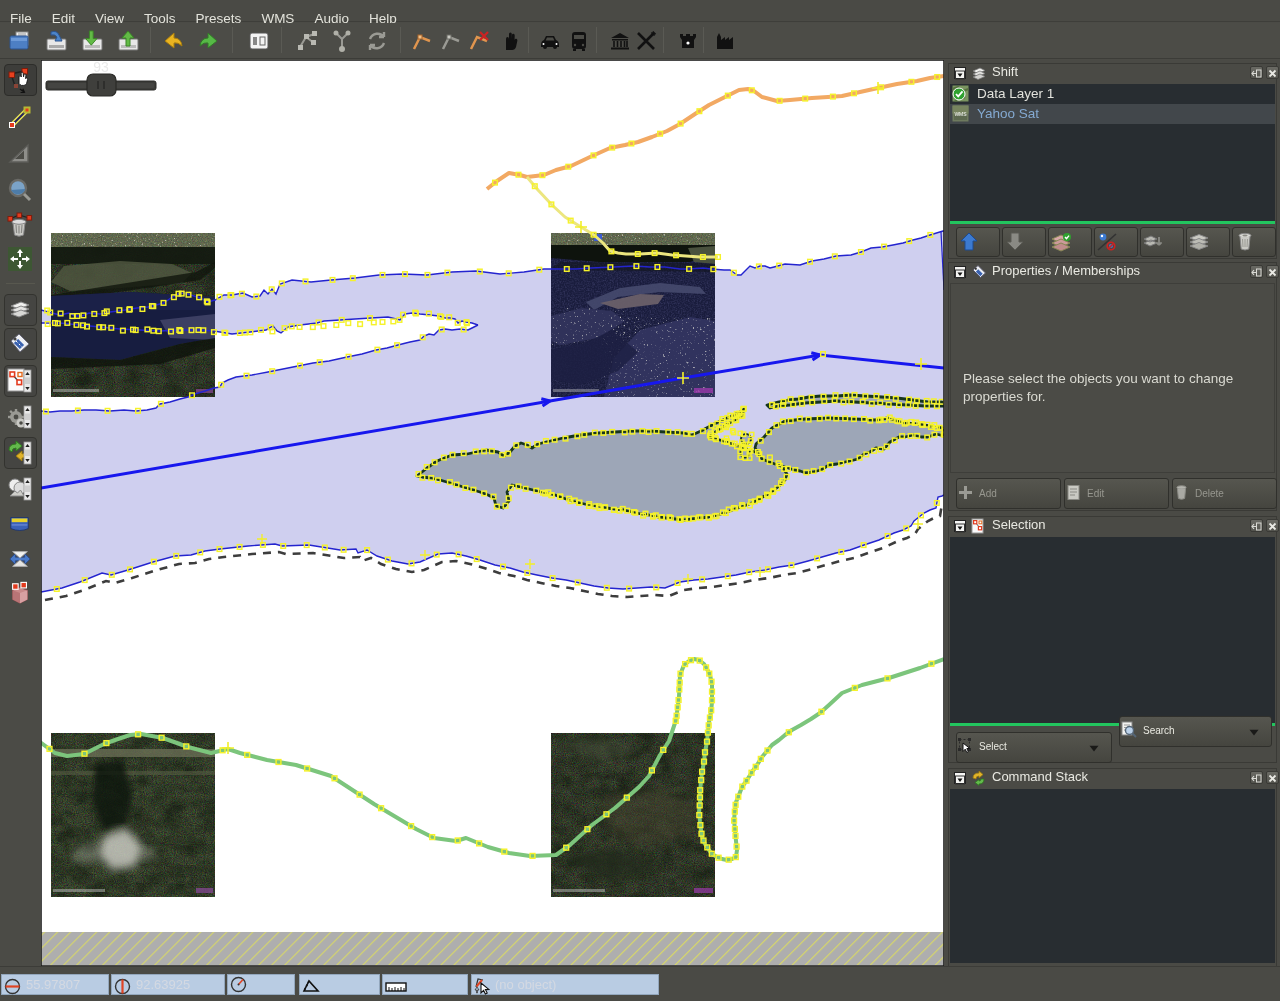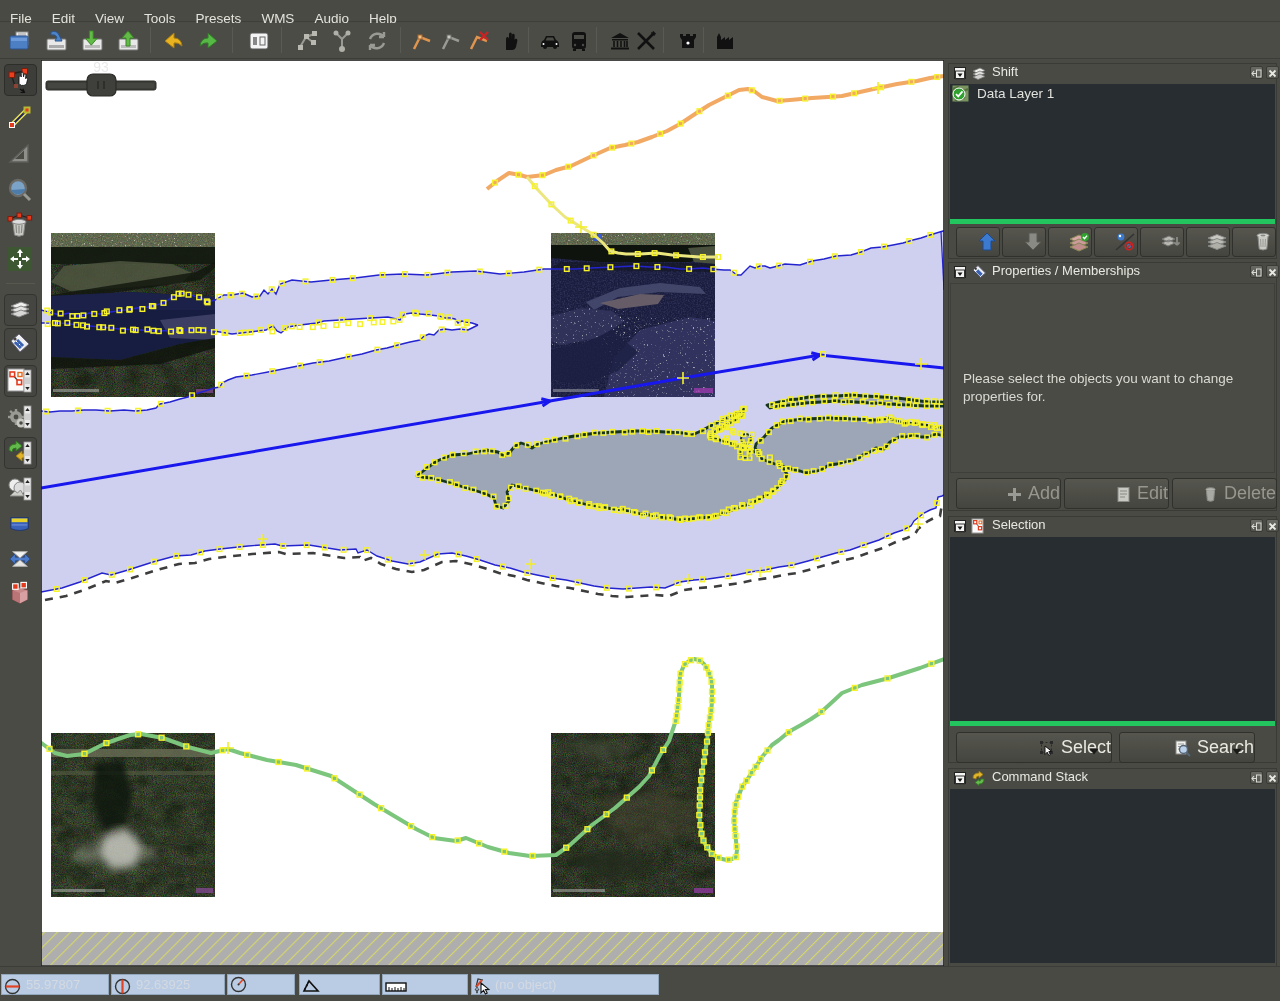--- a/index.html
+++ b/index.html
@@ -12,23 +12,23 @@
 #leftbar{position:absolute;left:0;top:60px;width:41px;height:906px;background:#4b4b46}
 #dock{position:absolute;left:944px;top:60px;width:336px;height:906px;background:#4a4a45}
 #statusbar{position:absolute;left:0;top:966px;width:1280px;height:50px;background:#4a4a45;
  border-top:1px solid #3c3c38}
 .sbox{position:absolute;top:7px;height:21px;background:#b9cce3;border:1px solid #93a7bd;
  color:#d4d9e2;font-size:13px;line-height:19px}
 .sbox svg{vertical-align:-4px;margin-left:2px}
 .panel{position:absolute;left:4px;width:329px;border:1px solid #3a3a36;background:#4a4a45}
 .ptitle{position:relative;height:17px;font-size:13px;color:#e9e9e2;line-height:16px}
 .ptitle .txt{position:absolute;left:43px;top:0}
-.plist{position:absolute;left:1px;right:1px;background:#282d31;border-bottom:5px solid #22c55e}
+.plist{position:absolute;left:1px;right:1px;background:#282d31;border-bottom:3px solid #22c55e}
 .btn{position:absolute;height:31px;border-radius:3px;border:1px solid #30302c;
- background:linear-gradient(#56564f,#45453f);color:#e9e9e1;font-size:18px;text-align:right}
+ background:linear-gradient(#56564f,#45453f);color:#e9e9e1;font-size:10px;text-align:left}
 .btn7{height:30px}
 .dis{color:#97978f}
 .tbtn{position:absolute;top:2px;width:13px;height:13px;border-radius:2px;
  background:linear-gradient(#6a6a64,#54544e);border:1px solid #3a3a36}
 </style></head>
 <body>
 <div id="menubar"><span><u>F</u>ile</span><span><u>E</u>dit</span><span><u>V</u>iew</span><span><u>T</u>ools</span><span><u>P</u>resets</span><span><u>W</u>MS</span><span><u>A</u>udio</span><span><u>H</u>elp</span></div>
 <div id="toolbar">
     <div style="position:absolute;left:8px;top:6px"><svg width="24" height="24" viewBox="0 0 24 24">
         <rect x="8" y="3" width="12" height="13" fill="#f2f2f2" stroke="#888"></rect>
@@ -968,20 +968,29 @@
       <div class="plist" style="top:20px;height:140px">
         <div style="position:relative;height:20px;padding-top:1px">
           <span style="position:absolute;left:2px;top:1px"><svg width="17" height="17" viewBox="0 0 17 17">
               <rect x="0.5" y="0.5" width="16" height="16" fill="#7a9460"></rect>
               <path d="M0.5 4 L6 2 L11 6 L16.5 4 M3 16.5 L8 10 L13 13" stroke="#55703f" stroke-width="2" fill="none"></path>
               <circle cx="7" cy="9" r="6" fill="#2fa12f" stroke="#fff" stroke-width="1"></circle>
               <path d="M4 9 l2.2 2.4 L10.5 6.4" stroke="#fff" stroke-width="1.8" fill="none"></path>
             </svg></span>
           <span style="position:absolute;left:27px;top:2px;color:#e2e2dc;font-size:13.5px">Data Layer 1</span>
         </div>
+        <div style="position:relative;height:20px;background:#42474b;padding-top:1px">
+          <span style="position:absolute;left:2px;top:1px"><svg width="17" height="17" viewBox="0 0 17 17">
+              <rect x="0.5" y="0.5" width="16" height="16" fill="#6e7a5e"></rect>
+              <rect x="0.5" y="0.5" width="16" height="8" fill="#77845f"></rect>
+              <rect x="2" y="10" width="13" height="5" fill="#5d6950"></rect>
+              <text x="8.5" y="10.5" font-size="5" fill="#fff" text-anchor="middle" font-family="Liberation Sans">WMS</text>
+            </svg></span>
+          <span style="position:absolute;left:27px;top:2px;color:#84a9d1;font-size:13.5px">Yahoo Sat</span>
+        </div>
       </div>
       <div class="btn btn7" style="left:7px;top:163px;width:44px"><svg width="24" height="22" viewBox="0 0 24 22" style="margin-top:3px">
           <path d="M12 2 L20 10 H16 V19 H8 V10 H4 Z" fill="#3c7ad0" stroke="#1c4a90"></path>
         </svg></div>
       <div class="btn btn7" style="left:53px;top:163px;width:44px"><svg width="24" height="22" viewBox="0 0 24 22" style="margin-top:3px">
           <path d="M12 19 L4 11 H8 V2 H16 V11 H20 Z" fill="#8a8a84" stroke="#5a5a54"></path>
         </svg></div>
       <div class="btn btn7" style="left:99px;top:163px;width:44px"><svg width="24" height="22" viewBox="0 0 24 22" style="margin-top:3px">
           <path d="M3 8 L12 4 L21 8 L12 12 Z" fill="#d8a8a8" stroke="#885"></path>
           <path d="M3 12 L12 8 L21 12 L12 16 Z" fill="#cc9a9a" stroke="#885"></path>
@@ -1076,21 +1085,21 @@
           <g fill="#2a2a2a">
             <rect x="1" y="1" width="3" height="3"></rect>
             <rect x="11" y="1" width="3" height="3"></rect>
             <rect x="1" y="11" width="3" height="3"></rect>
             <rect x="11" y="11" width="3" height="3"></rect>
           </g>
           <path d="M6 6 L6 14.5 L8.2 12.2 L9.8 15.5 L11.4 14.6 L9.8 11.6 L12.8 11.4 Z" fill="#fff" stroke="#111" stroke-width="1"></path>
         </svg>Select<span style="position:absolute;right:12px;top:2px"><svg width="10" height="7" viewBox="0 0 10 7">
             <path d="M0.5 0.8 h9 L5 6.5 Z" fill="#1a1a18"></path>
           </svg></span></div>
-      <div class="btn" style="left:170px;top:215px;width:136px;line-height:28px"><svg width="17" height="17" viewBox="0 0 17 17" style="vertical-align:-4px;margin-right:6px">
+      <div class="btn" style="left:170px;top:199px;width:153px;line-height:28px"><svg width="17" height="17" viewBox="0 0 17 17" style="vertical-align:-4px;margin-right:6px">
           <rect x="2" y="1" width="10" height="13" fill="#f2f2ef" stroke="#888"></rect>
           <path d="M4 4 h6 M4 6.5 h6 M4 9 h4" stroke="#999" stroke-width="1"></path>
           <circle cx="9.5" cy="9.5" r="4" fill="#bcd2ea" stroke="#567" stroke-width="1.4"></circle>
           <path d="M12.5 12.5 L16 16" stroke="#567" stroke-width="2"></path>
         </svg>Search<span style="position:absolute;right:12px;top:2px"><svg width="10" height="7" viewBox="0 0 10 7">
             <path d="M0.5 0.8 h9 L5 6.5 Z" fill="#1a1a18"></path>
           </svg></span></div>
     </div>
     <div class="panel" style="top:708px;height:228px">
       <div class="ptitle">

